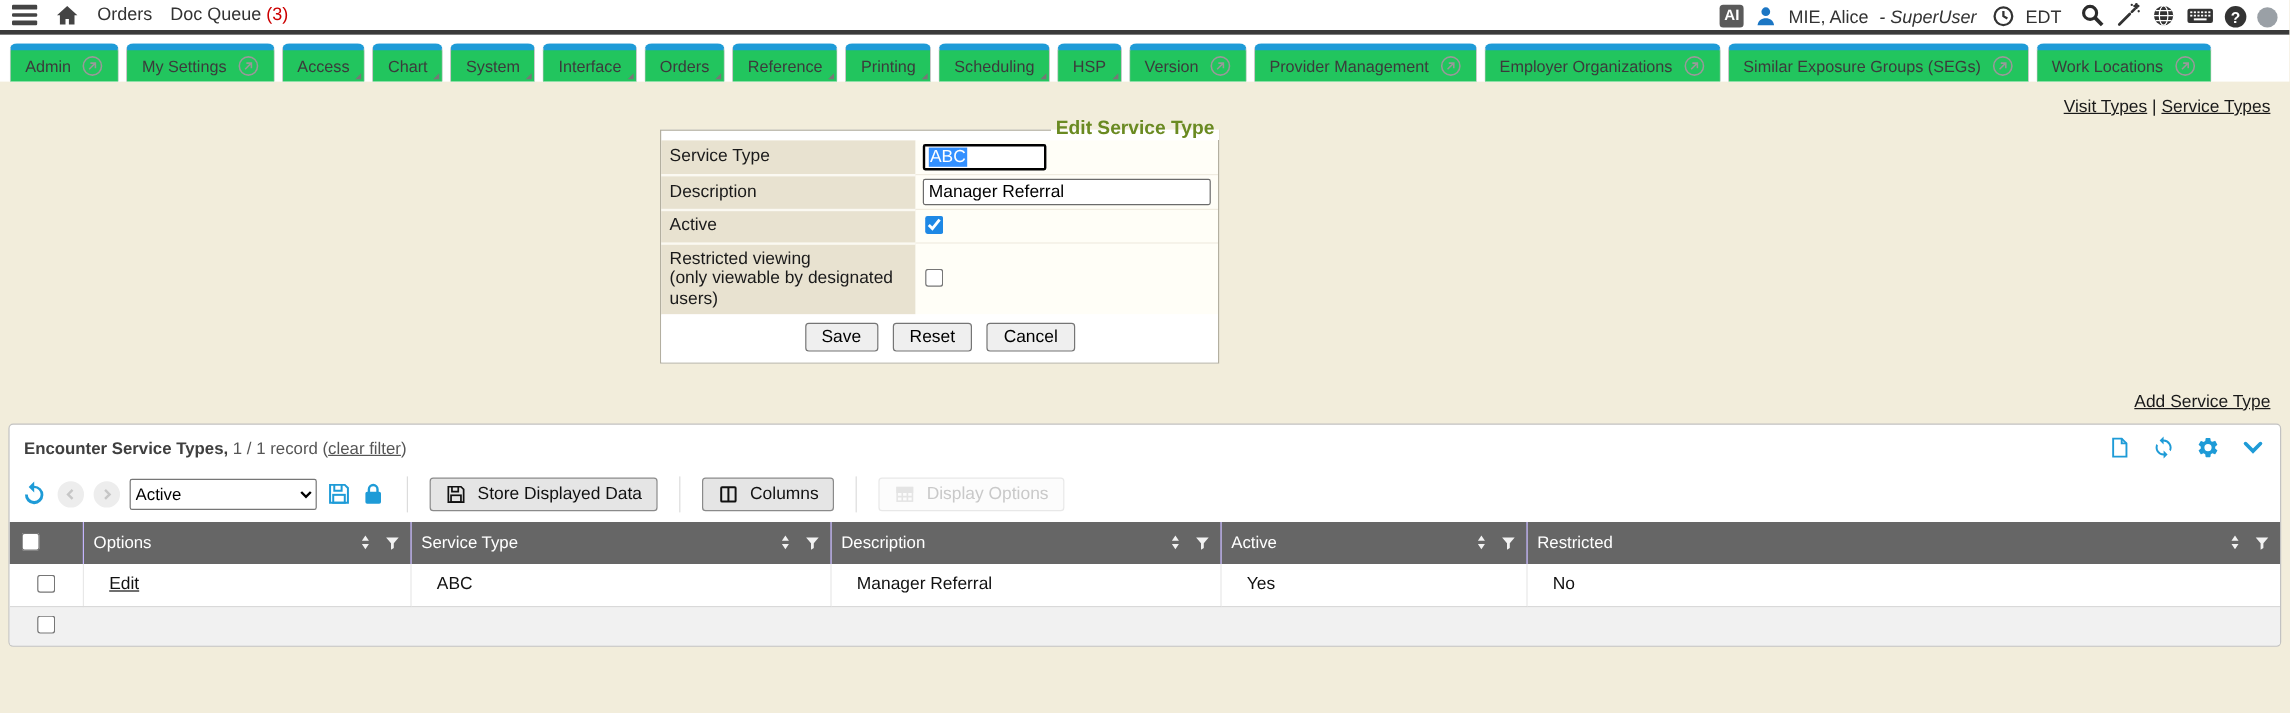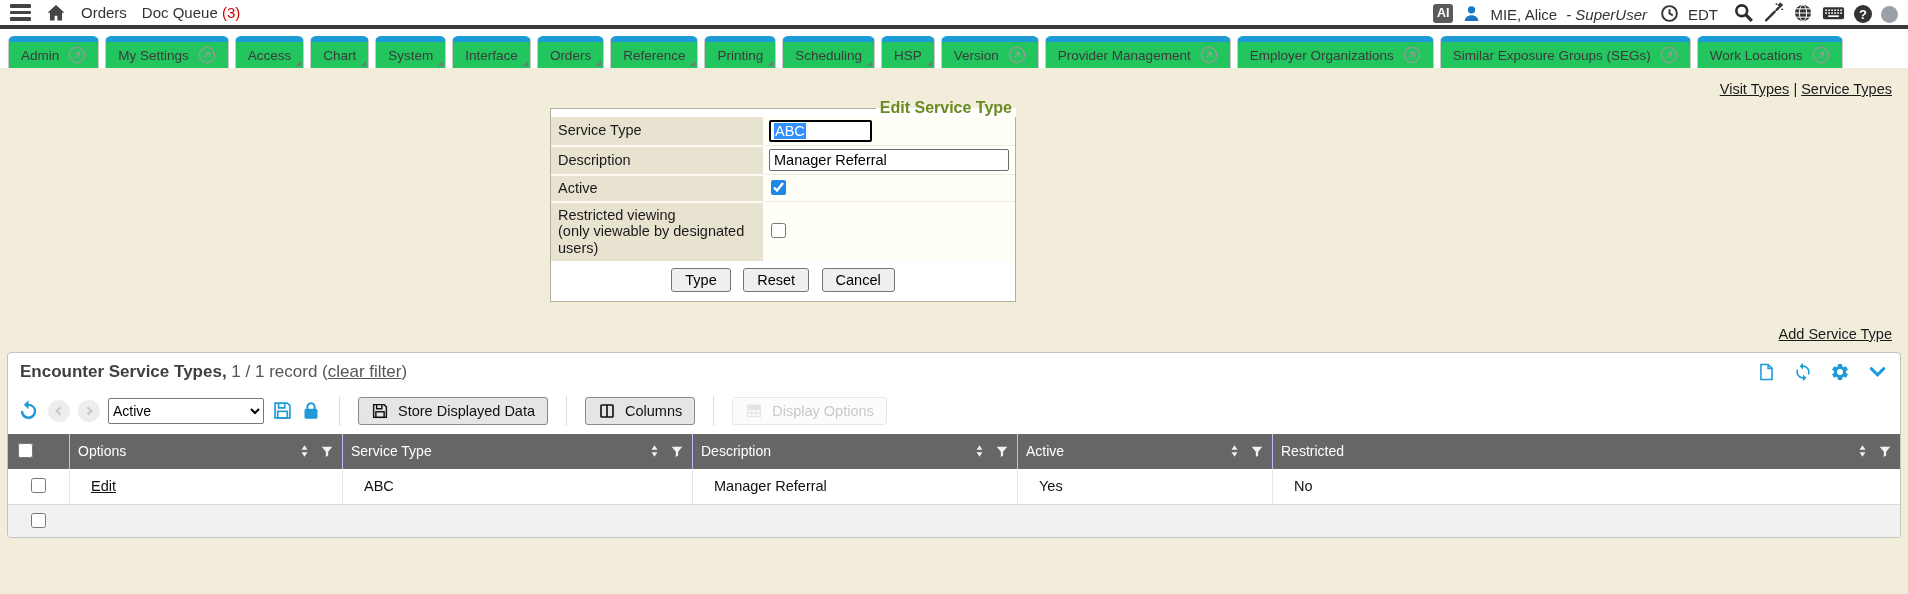--- a/index.html
+++ b/index.html
@@ -63,21 +63,21 @@
     padding:1px 4px; font-family:inherit; background:#fff; }
   input[type=checkbox] { width:15px; height:15px; accent-color:#1E88E5; margin:2px; cursor:pointer; }
   .btn-row { background:#fff; text-align:center; padding:7px 0 9px; }
   .btn-row button {
     font-family:inherit; font-size:14.5px; color:#000; background:#EFEFEF;
     border:1px solid #757575; border-radius:3px; padding:3px 13px; margin:0 4px; cursor:pointer;
   }
 
   
   .grid-panel { margin:4px 7px 0 7px; background:#fff; border:1px solid #c2c2c2; border-radius:4px; overflow:hidden; }
-  .grid-titlebar { display:flex; align-items:center; padding:9px 12px 8px; font-size:17px; color:#3f3f3f; }
+  .grid-titlebar { display:flex; align-items:center; padding:9px 12px 8px; font-size:14px; color:#3f3f3f; }
   .grid-title { font-weight:bold; }
   .grid-titlebar .muted { color:#555; }
   .grid-title-icons { margin-left:auto; display:flex; align-items:center; gap:17px; color:var(--accent,#1E9BD7); }
   .grid-title-icons span { cursor:pointer; }
 
   .grid-toolbar { display:flex; align-items:center; padding:6px 9px 8px; gap:8px; }
   .grid-toolbar select {
     height:26px; width:156px; font-size:14px; font-family:inherit;
     border:1px solid #767676; border-radius:2px; background:#fff; cursor:pointer;
   }
@@ -311,21 +311,21 @@
       <tr>
         <td class="flabel" style="border-bottom:none">
           <div>Restricted viewing</div>
           <div>(only viewable by designated users)</div>
         </td>
         <td class="fvalue" style="border-bottom:none"><input type="checkbox" style=""></td>
       </tr>
     </tbody>
       </table>
     <div class="btn-row">
-      <button>Type</button>
+      <button>Save</button>
       <button>Reset</button>
       <button>Cancel</button>
     </div>
   </fieldset>
 </div>
 
 <div class="add-link-row">
   <a>Add Service Type</a>
 </div>
 

